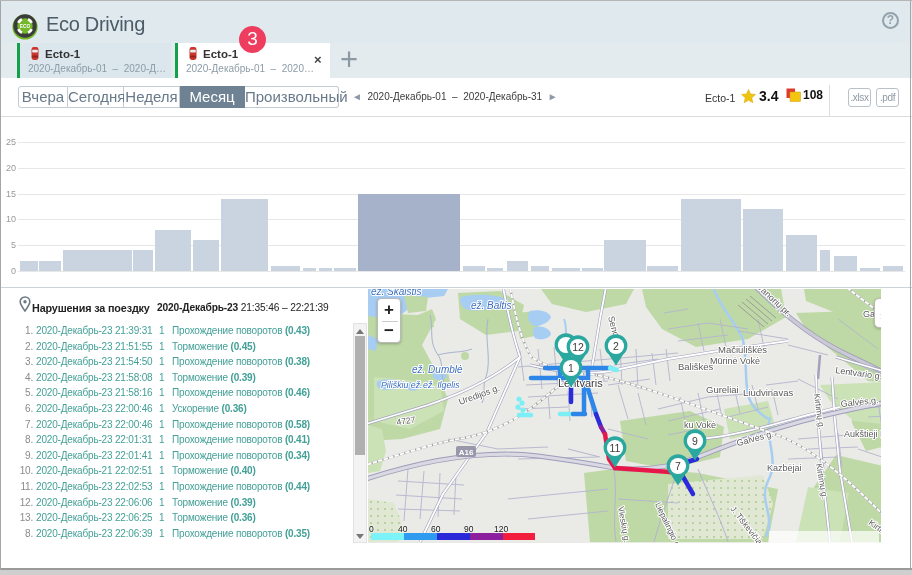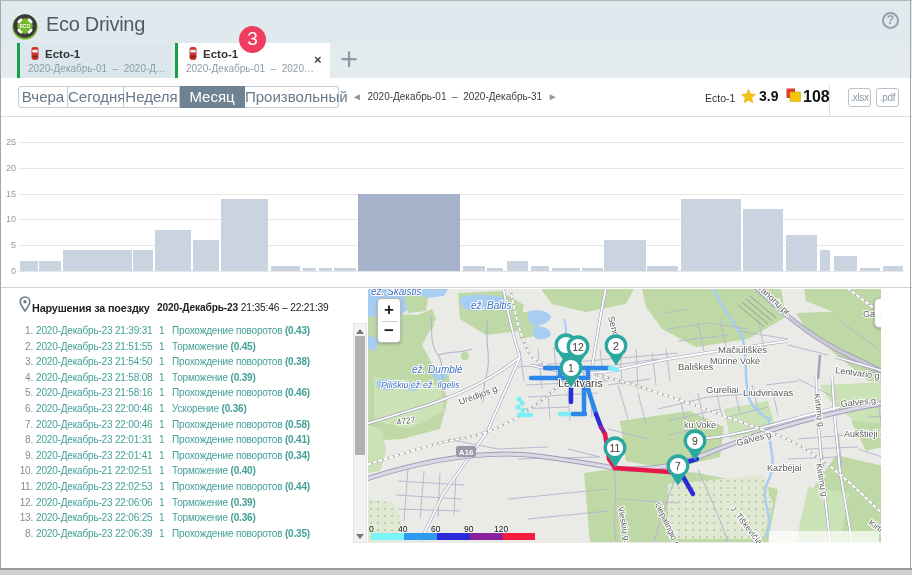--- a/index.html
+++ b/index.html
@@ -28,21 +28,21 @@
 #btngroup{left:18px;top:8px;height:22px;display:flex}
 .tbtn{height:22px;border:1px solid #c3ccd2;border-left:none;background:#fff;color:#68798a;
  font-size:15px;line-height:20px;text-align:center;white-space:nowrap}
 .tbtn.first{border-left:1px solid #c3ccd2;border-radius:3px 0 0 3px}
 .tbtn.last{border-radius:0 3px 3px 0}
 .tbtn.sel{background:#6e8294;color:#fff;border-color:#6e8294}
 #navdate{left:352px;top:8px;height:22px;font-size:10px;color:#3c3c3c;line-height:22px}
 .arr{color:#8b9aa8;font-size:10px}
 #unitname{left:705px;top:14px;font-size:10.5px;color:#333}
 #score{left:759px;top:10px;font-size:14px;font-weight:bold;color:#111}
-#count{left:803px;top:10px;font-size:16px;font-weight:bold;color:#111}
+#count{left:803px;top:10px;font-size:12px;font-weight:bold;color:#111}
 #vdiv{left:829px;top:7px;width:1px;height:32px;background:#ddd}
 .expbtn{top:10px;width:23px;height:19px;border:1px solid #b9c2c8;border-radius:3px;
  color:#8d9aa5;font-size:10px;text-align:center;line-height:17px;letter-spacing:-0.4px}
 
 #chart{left:0;top:117px;width:912px;height:170px;background:#fff}
 .gline{left:18px;width:887px;height:1px;background:#e7e7e7}
 .glabel{width:16px;text-align:right;font-size:9px;color:#999}
 .bar{background:#cad3e0}
 .bar.sel{background:#a5b2c9}
 
@@ -111,21 +111,21 @@
       <div class="tbtn" style="width:56px">Сегодня</div>
       <div class="tbtn" style="width:56px">Неделя</div>
       <div class="tbtn sel" style="width:65px">Месяц</div>
       <div class="tbtn last" style="width:94px">Произвольный</div>
  </div>
  <div class="abs" id="navdate"><span class="arr">◄</span>&nbsp; 2020-Декабрь-01&nbsp; –&nbsp; 2020-Декабрь-31&nbsp; <span class="arr">►</span></div>
  <div class="abs" id="unitname">Ecto-1</div>
  <svg class="abs" style="left:741px;top:11px" width="15" height="15" viewBox="0 0 17 17">
   <path d="M8.5 0.5 L10.8 5.6 L16.4 6.2 L12.2 10 L13.4 15.5 L8.5 12.7 L3.6 15.5 L4.8 10 L0.6 6.2 L6.2 5.6 Z" fill="#efc410" stroke="#d8a800" stroke-width="0.6"></path>
  </svg>
- <div class="abs" id="score">3.9</div>
+ <div class="abs" id="score">3.4</div>
  <svg class="abs" style="left:786px;top:10px" width="16" height="16" viewBox="0 0 16 16">
   <rect x="0.5" y="0.5" width="8.5" height="9.5" fill="#e0392e"></rect>
   <rect x="4" y="4" width="10.5" height="9.5" fill="#f3c410" stroke="#caa005" stroke-width="0.5"></rect>
  </svg>
  <div class="abs" id="count">108</div>
  <div class="abs" id="vdiv"></div>
  <div class="abs expbtn" style="left:848px">.xlsx</div>
  <div class="abs expbtn" style="left:876px">.pdf</div>
 </div>
 

